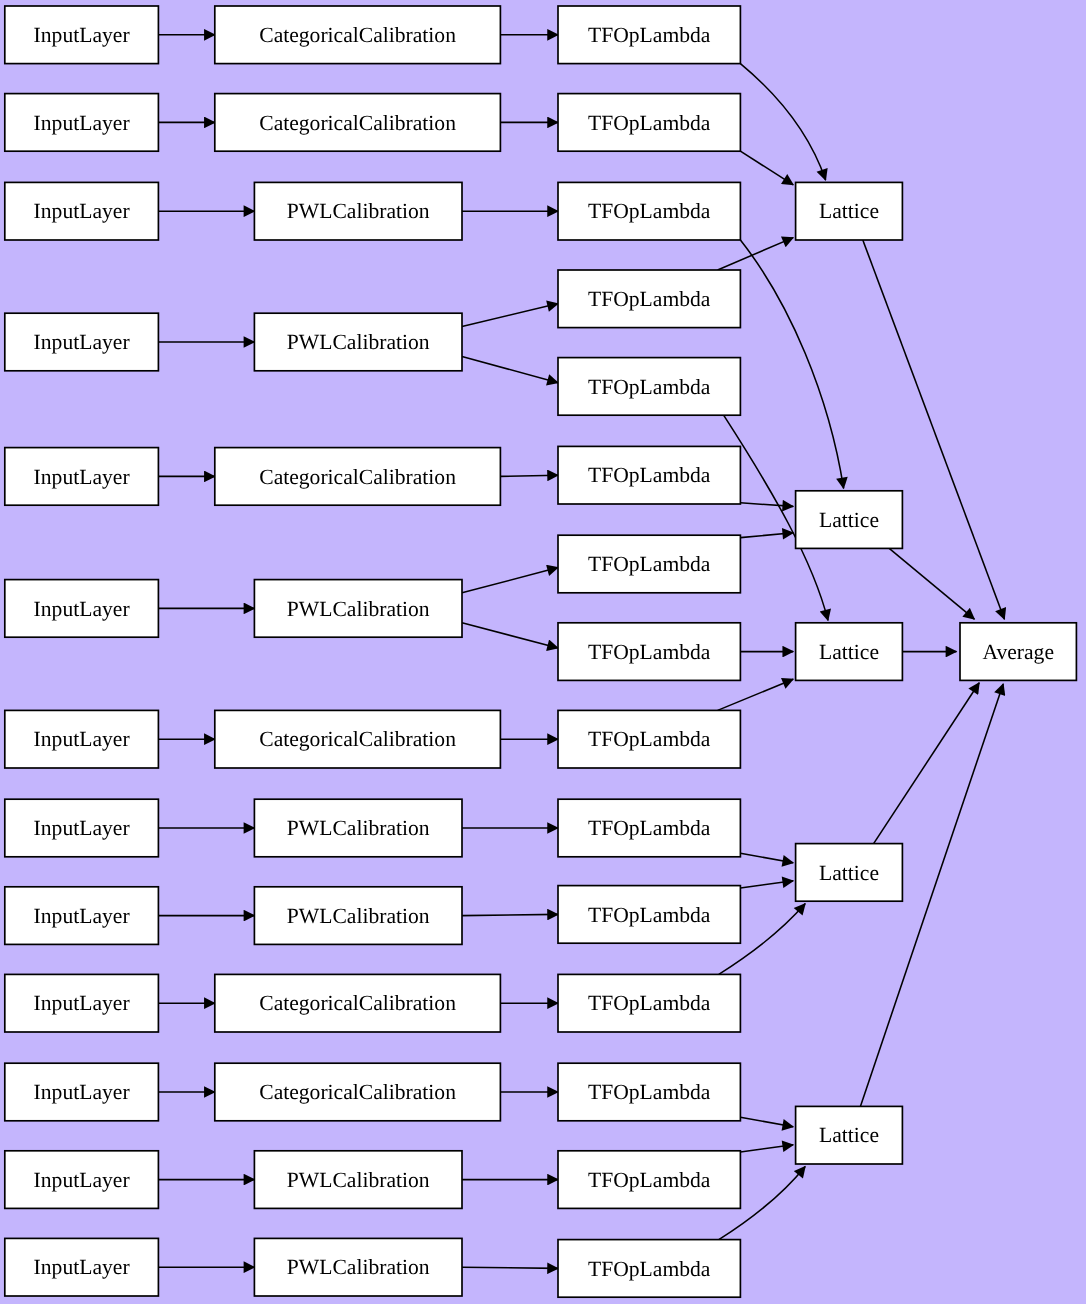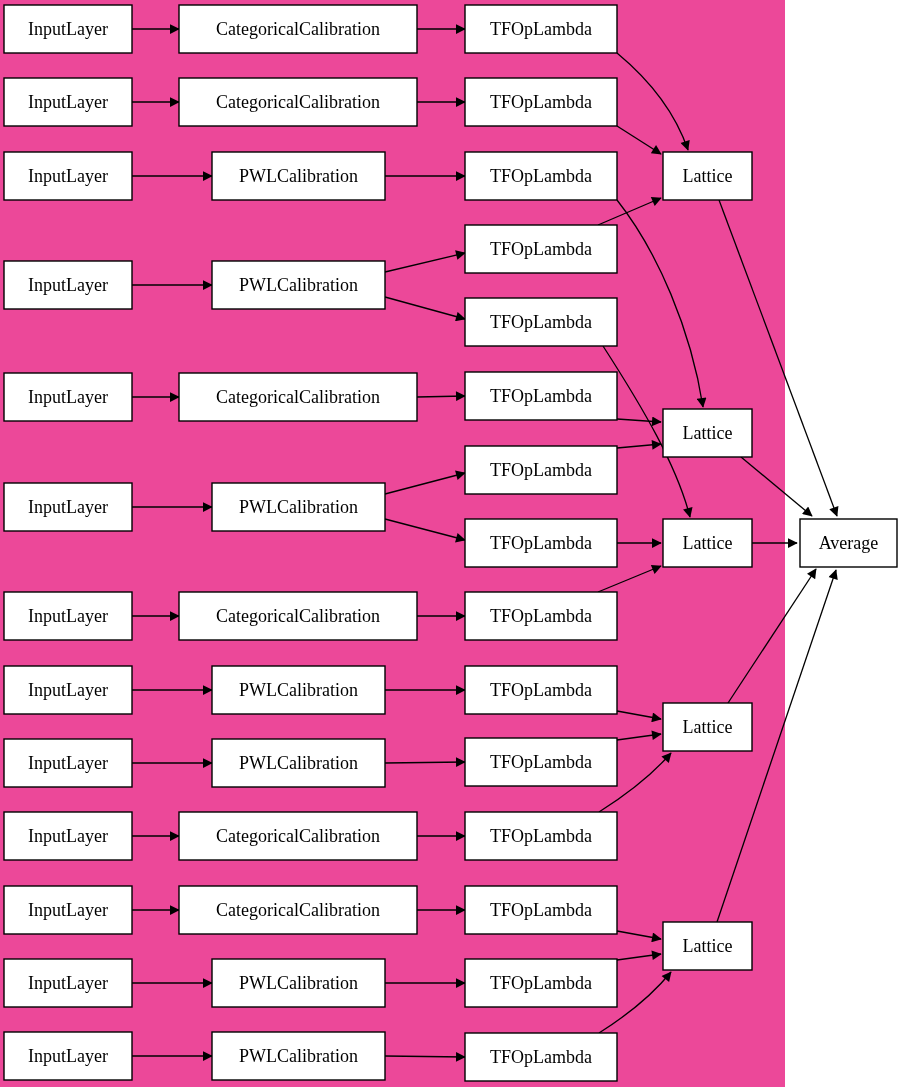--- a/index.html
+++ b/index.html
@@ -1,16 +1,16 @@
 <!DOCTYPE html>
 <html><head>
 <meta charset="utf-8">
 <style>
   html,body{margin:0;padding:0;background:#ffffff;}
-  .canvas{width:785px;height:1087px;position:relative;background:#ec4899;}
+  .canvas{width:905px;height:1087px;position:relative;background:#c4b5fd;}
   svg{display:block;}
   .node-box{fill:#ffffff;stroke:#000000;stroke-width:1.4px;}
   .node-label{
     font-family:"Liberation Serif","DejaVu Serif",serif;
     font-size:18px;
     fill:#000000;
     text-anchor:middle;
   }
   .edge{fill:none;stroke:#000000;stroke-width:1.3px;}
   .arrow-head{fill:#000000;stroke:none;}

